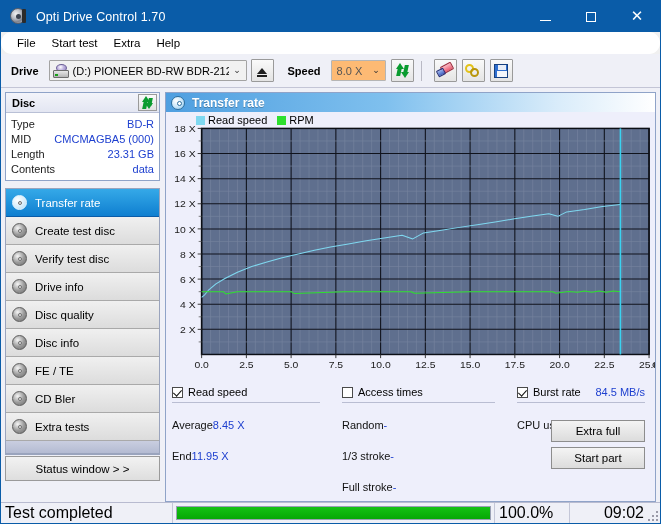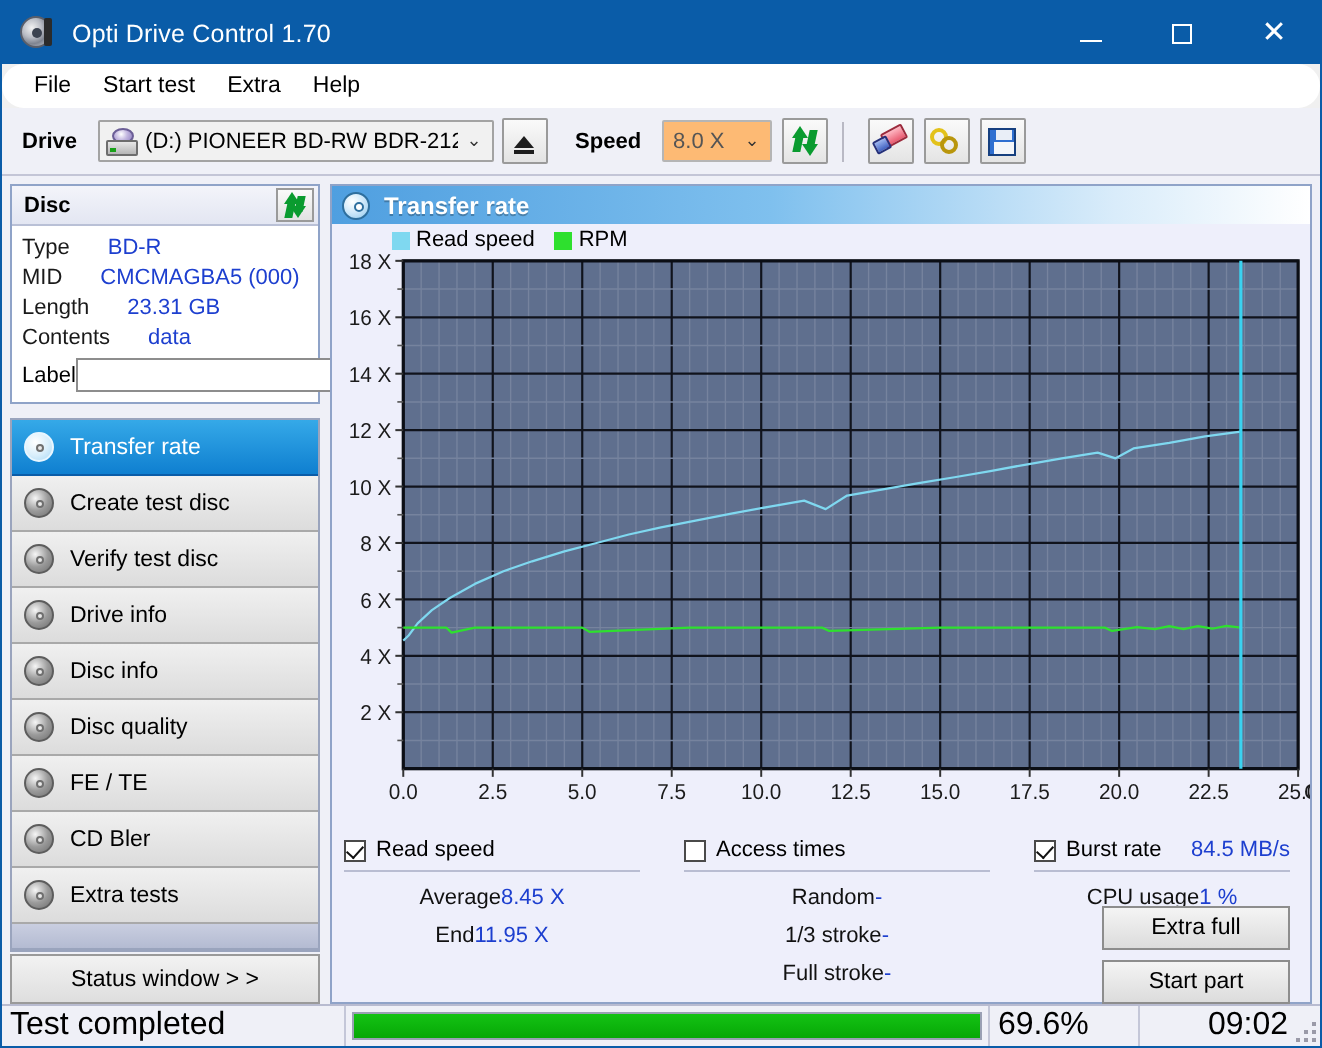--- a/index.html
+++ b/index.html
@@ -83,21 +83,21 @@
   .bodyarea{flex:1;display:flex;background:#eff0f7;padding:4px 0 0 4px;box-sizing:border-box;min-height:0;}
   .sidebar{width:155px;display:flex;flex-direction:column;flex:none;}
 
   .disc-panel{border:1px solid #8fa3c8;background:#ffffff;box-sizing:border-box;}
   .disc-head{height:19px;background:linear-gradient(#f3f4fa,#e3e6f2);display:flex;align-items:center;
      padding:0 2px 0 6px;border-bottom:1px solid #b9c0d6;}
   .disc-head .t{font-weight:bold;font-size:11px;color:#000;}
   .disc-head .hb{margin-left:auto;width:19px;height:17px;background:linear-gradient(#fafafa,#e2e2e2);
      border:1px solid #9a9a9a;display:flex;align-items:center;justify-content:center;box-sizing:border-box;}
   .disc-rows{padding:3px 5px 4px 5px;}
-  .drow{display:flex;align-items:center;height:15px;font-size:11px;gap:19px;}
+  .drow{display:flex;justify-content:space-between;align-items:center;height:15px;font-size:11px;gap:19px;}
   .drow .k{color:#1a1a1a;}
   .drow .v{color:#1d3fcf;}
   .labelrow{display:flex;align-items:center;margin-top:2px;}
   .labelrow .k{font-size:11px;width:36px;}
   .lblinput{flex:1;height:17px;background:#fff;border:1px solid #8d8d8d;box-sizing:border-box;margin-right:3px;}
   .lblbtn{width:20px;height:19px;background:linear-gradient(#fafafa,#e2e2e2);border:1px solid #9a9a9a;
      display:flex;align-items:center;justify-content:center;box-sizing:border-box;}
   .ic-cd{width:13px;height:13px;border-radius:50%;background:radial-gradient(circle at 38% 33%,#fcfbe3 0%,#e4df8a 45%,#b9b24a 100%);
      border:1px solid #8a8434;box-sizing:border-box;position:relative;}
   .ic-cd:after{content:"";position:absolute;left:4.5px;top:4.5px;width:3px;height:3px;border-radius:50%;background:#f6f5e8;border:1px solid #8a8434;}
@@ -135,21 +135,21 @@
   .statgrid{display:flex;}
   .scol{flex:1;position:relative;}
   .scol.c1{flex:0 0 170px;}
   .scol.c2{flex:0 0 175px;}
   .scol.c3{flex:1;}
   .chkrow{display:flex;align-items:center;height:16px;}
   .chk{width:11px;height:11px;border:1px solid #4a4a4a;background:#fff;margin-right:5px;position:relative;box-sizing:border-box;flex:none;}
   .chk.on:after{content:"";position:absolute;left:2px;top:0px;width:4px;height:7px;border:solid #111;border-width:0 1.6px 1.6px 0;transform:rotate(42deg);}
   .chkrow .cl{font-size:11px;color:#000;}
   .hrline{height:1px;background:#b9bdd2;margin:2px 22px 3px 0;}
-  .srow{display:flex;justify-content:center;height:19px;align-items:center;padding-right:22px;font-size:11px;}
+  .srow{display:flex;justify-content:flex-start;height:19px;align-items:center;padding-right:22px;font-size:11px;margin-top:12px;}
   .srow .k{color:#111;}
   .srow .v{color:#1d3fcf;}
   .scol.c3 .srow{padding-right:4px;}
   .scol.c3 .chkrow{justify-content:flex-start;}
   .burstval{margin-left:auto;color:#1d3fcf;font-size:11px;padding-right:4px;}
   .actbtns{position:absolute;right:4px;top:36px;display:flex;flex-direction:column;gap:5px;}
   .abtn{width:94px;height:22px;background:linear-gradient(#f4f4f4,#dcdcdc);border:1px solid #8d8d8d;
      display:flex;align-items:center;justify-content:center;font-size:11.5px;box-sizing:border-box;}
 
   
@@ -271,27 +271,20 @@
             <span class="v">CMCMAGBA5 (000)</span>
           </div>
           <div class="drow">
             <span class="k">Length</span>
             <span class="v">23.31 GB</span>
           </div>
           <div class="drow">
             <span class="k">Contents</span>
             <span class="v">data</span>
           </div>
-          <div class="labelrow">
-            <span class="k">Label</span>
-            <input class="lblinput" value="" placeholder="" style="">
-            <div class="lblbtn">
-              <div class="ic-cd"></div>
-            </div>
-          </div>
         </div>
       </div>
 
       <div class="navlist">
         <div class="navitem active">
           <span class="nicon">
               <span class="nd"></span>
             </span>
           <span>Transfer rate</span>
         </div>
@@ -310,27 +303,27 @@
         <div class="navitem">
           <span class="nicon">
               <span class="nd"></span>
             </span>
           <span>Drive info</span>
         </div>
         <div class="navitem">
           <span class="nicon">
               <span class="nd"></span>
             </span>
+          <span>Disc quality</span>
+        </div>
+        <div class="navitem">
+          <span class="nicon">
+              <span class="nd"></span>
+            </span>
           <span>Disc info</span>
-        </div>
-        <div class="navitem">
-          <span class="nicon">
-              <span class="nd"></span>
-            </span>
-          <span>Disc quality</span>
         </div>
         <div class="navitem">
           <span class="nicon">
               <span class="nd"></span>
             </span>
           <span>FE / TE</span>
         </div>
         <div class="navitem">
           <span class="nicon">
               <span class="nd"></span>
@@ -554,21 +547,21 @@
     </div>
   </div>
 
   <div class="statusbar">
     <div class="sbcell sb-msg">Test completed</div>
     <div class="sbcell sb-prog">
       <div class="pbar">
         <div class="pfill" id="pfill" style="width: 100%;"></div>
       </div>
     </div>
-    <div class="sbcell sb-pct">69.6%</div>
+    <div class="sbcell sb-pct">100.0%</div>
     <div class="sbcell sb-time">09:02</div>
     <div class="grip">
       <i style="right:0;bottom:0"></i>
         <i style="right:4px;bottom:0"></i>
         <i style="right:0;bottom:4px"></i>
       <i style="right:8px;bottom:0"></i>
         <i style="right:4px;bottom:4px"></i>
         <i style="right:0;bottom:8px"></i>
     </div>
   </div>

